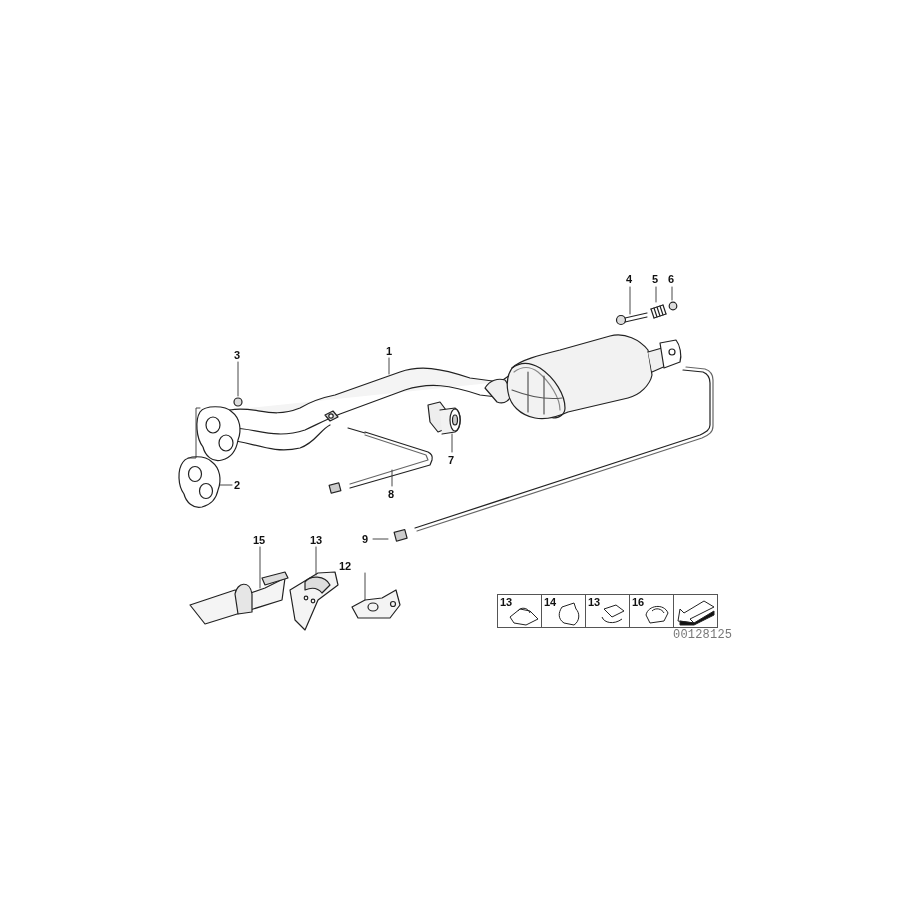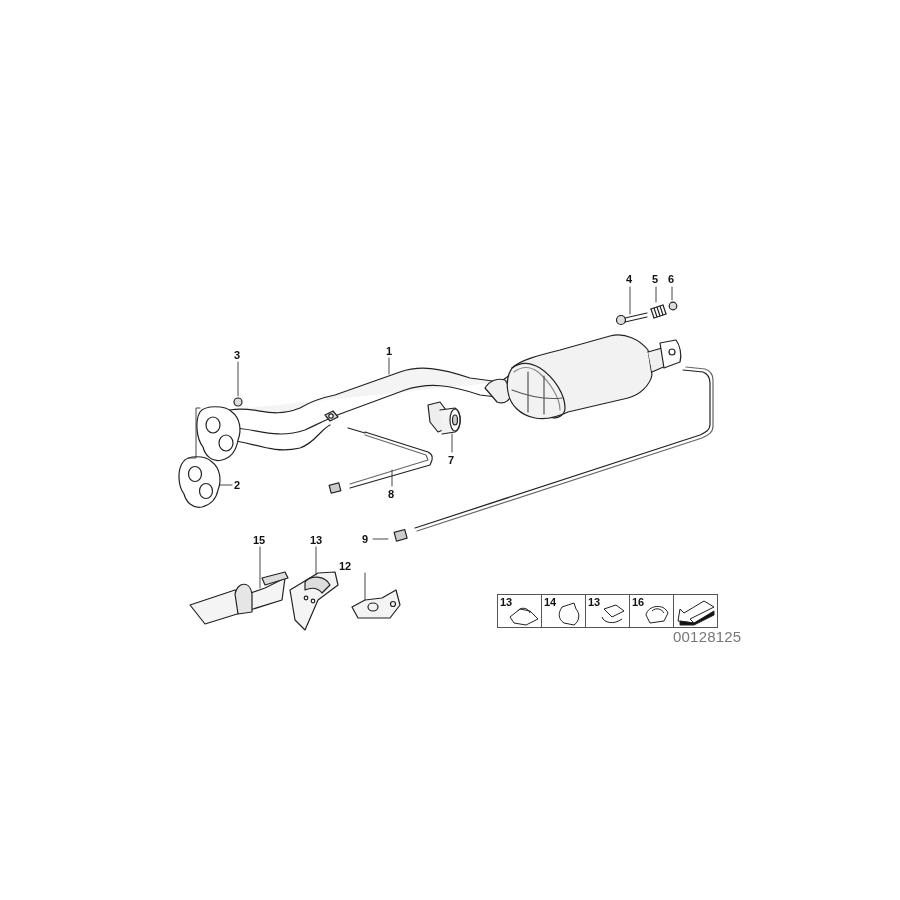--- a/index.html
+++ b/index.html
@@ -4,21 +4,21 @@
 <style>
   html, body { margin: 0; padding: 0; background: #ffffff; }
   body { width: 900px; height: 900px; position: relative; overflow: hidden; font-family: "Liberation Sans", sans-serif; }
   #diagram { position: absolute; left: 0; top: 0; width: 900px; height: 900px; }
   .callout { position: absolute; font-family: "Liberation Sans", sans-serif; font-weight: bold; font-size: 11px; color: #111; line-height: 1; }
   .legend-box { position: absolute; left: 497px; top: 594px; width: 219px; height: 32px; border: 1px solid #555; display: flex; }
   .legend-cell { flex: 1; border-right: 1px solid #555; position: relative; }
   .legend-cell:last-child { border-right: none; }
   .legend-num { position: absolute; left: 2px; top: 1px; font-weight: bold; font-size: 11px; color: #111; }
   .legend-cell svg { position: absolute; left: 0; top: 0; }
-  .ref-code { position: absolute; left: 673px; top: 628px; font-size: 15px; color: #777; letter-spacing: 0.2px; }
+  .ref-code { position: absolute; left: 673px; top: 628px; font-size: 12px; color: #777; letter-spacing: 0.2px; font-family: Liberation Mono, monospace; }
 </style>
 </head>
 <body>
 
 <svg id="diagram" width="900" height="900" viewBox="0 0 900 900" xmlns="http://www.w3.org/2000/svg">
   <g fill="none" stroke="#222" stroke-width="1.2" stroke-linejoin="round" stroke-linecap="round">
 
     <g>
       <path d="M230,410 C255,405 270,420 300,408 C310,402 320,398 335,395 L400,372 C420,365 440,368 470,378 L500,382" fill="#f4f4f4"></path>
       <path d="M232,428 C255,428 275,440 305,430 C318,424 325,420 340,414 L405,390 C430,382 450,385 480,395 L505,398"></path>

